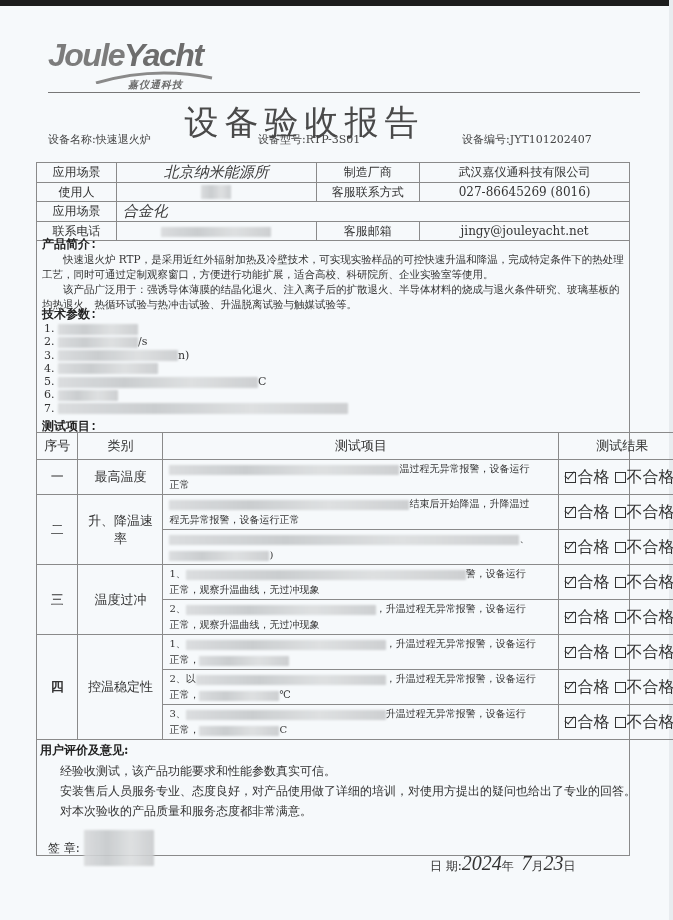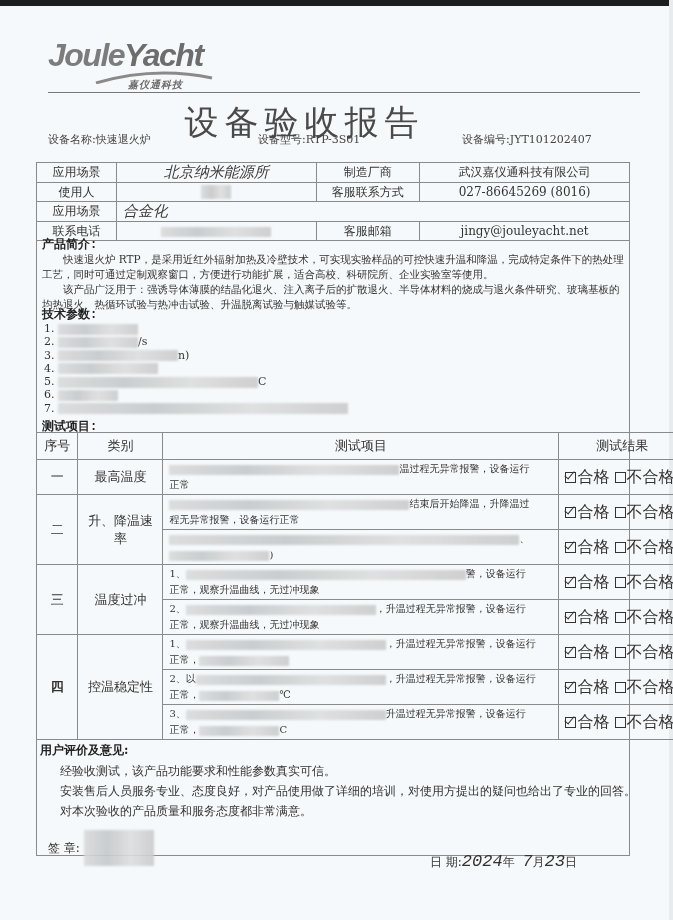--- a/index.html
+++ b/index.html
@@ -37,21 +37,21 @@
   .tests .c{text-align:center;font-size:13px;}
   .tests .desc{font-size:10px;line-height:16px;height:34px;}
   .res{text-align:left;font-size:16px;white-space:nowrap;}
   .cb{display:inline-block;width:9px;height:9px;border:1px solid #333;margin-right:1px;vertical-align:-1px;position:relative;}
   .cb.on::after{content:"";position:absolute;left:1px;top:-4px;width:4px;height:9px;
        border-right:1.5px solid #333;border-bottom:1.5px solid #333;transform:rotate(40deg);}
   .eval{position:absolute;left:40px;top:742px;font-size:12px;font-weight:bold;color:#222;}
   .evtxt{position:absolute;left:60px;font-size:12px;color:#333;}
   .sign{position:absolute;left:48px;top:830px;font-size:12px;color:#333;}
   .date{position:absolute;left:430px;top:852px;font-size:12px;color:#333;}
-  .date .h{font-family:Liberation Mono, monospace;font-style:italic;font-size:17px;}
+  .date .h{font-family:Liberation Serif, serif;font-style:italic;font-size:20px;}
 </style>
 </head>
 <body>
 
 <div class="topbar"></div>
 <div class="rightshade"></div>
 
 <div class="logo">
   <div class="brand"><span>Joule</span><b>Yacht</b></div>
   <svg class="swoosh" viewBox="0 0 120 14">

